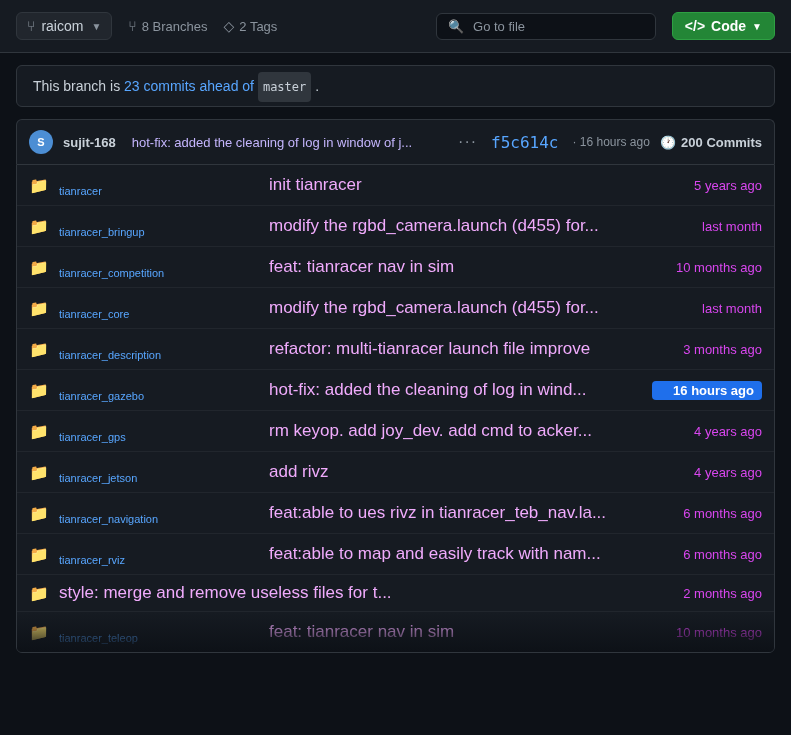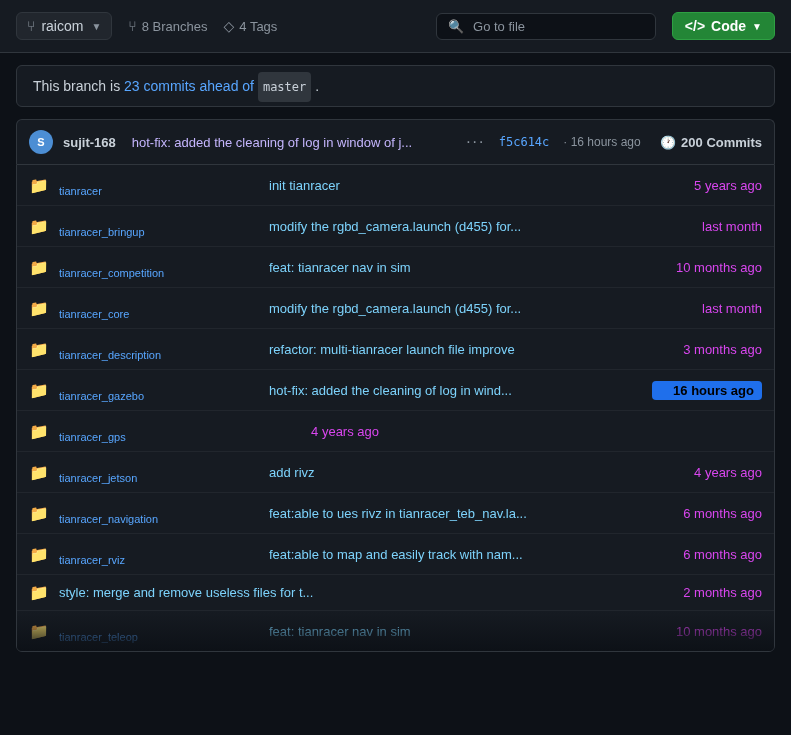--- a/index.html
+++ b/index.html
@@ -130,21 +130,21 @@
       color: #fff;
       font-weight: bold;
       flex-shrink: 0;
     }
 
     .commit-author { color: #c9d1d9; font-weight: 600; font-size: 13px; }
     .commit-message { color: #c4b5fd; font-size: 13px; margin-left: 6px; flex: 1; white-space: nowrap; overflow: hidden; text-overflow: ellipsis; max-width: 320px; }
 
     .commit-dots { color: #8b949e; font-size: 16px; letter-spacing: 1px; margin: 0 4px; }
 
-    .commit-hash { color: #58a6ff; font-family: monospace; font-size: 12px; }
+    .commit-hash { color: #58a6ff; font-family: monospace; font-size: 16px; }
     .commit-time { color: #8b949e; font-size: 12px; margin-left: 4px; }
 
     .commits-count {
       display: flex;
       align-items: center;
       gap: 5px;
       color: #c9d1d9;
       font-size: 13px;
       font-weight: 600;
       margin-left: auto;
@@ -187,38 +187,38 @@
       min-width: 200px;
       width: 200px;
       white-space: nowrap;
       overflow: hidden;
       text-overflow: ellipsis;
       margin-top: 12px;
     }
 
     .file-commit {
       flex: 1;
-      color: #7dd3fc;
-      font-size: 13px;
+      color: #f0abfc;
+      font-size: 17px;
       white-space: nowrap;
       overflow: hidden;
       text-overflow: ellipsis;
     }
 
     .file-time {
       color: #d946ef;
       font-size: 13px;
       text-align: right;
       white-space: nowrap;
       min-width: 110px;
     }
 
     .file-time.highlight-blue {
       background: #1f6feb;
-      color: #000000;
+      color: #ffffff;
       border-radius: 4px;
       padding: 2px 8px;
       font-weight: 600;
     }
 
     
     .bottom-fade {
       position: relative;
     }
     .bottom-fade::after {
@@ -242,21 +242,21 @@
     <span class="chevron">▼</span>
   </div>
 
   <div class="meta-info">
     <div class="meta-item">
       <span class="icon">⑂</span>
       <span>8 Branches</span>
     </div>
     <div class="meta-item">
       <span class="icon">◇</span>
-      <span>4 Tags</span>
+      <span>2 Tags</span>
     </div>
   </div>
 
   <div class="search-box">
     <span>🔍</span>
     <span>Go to file</span>
   </div>
 
   <div class="code-button">
     <span>&lt;/&gt;</span>
@@ -318,20 +318,21 @@
     </div>
     <div class="file-row highlighted">
       <span class="folder-icon">📁</span>
       <span class="file-name">tianracer_gazebo</span>
       <span class="file-commit">hot-fix: added the cleaning of log in wind...</span>
       <span class="file-time highlight-blue">16 hours ago</span>
     </div>
     <div class="file-row">
       <span class="folder-icon">📁</span>
       <span class="file-name">tianracer_gps</span>
+      <span class="file-commit">rm keyop. add joy_dev. add cmd to acker...</span>
       <span class="file-time">4 years ago</span>
     </div>
     <div class="file-row">
       <span class="folder-icon">📁</span>
       <span class="file-name">tianracer_jetson</span>
       <span class="file-commit">add rivz</span>
       <span class="file-time">4 years ago</span>
     </div>
     <div class="file-row">
       <span class="folder-icon">📁</span>

